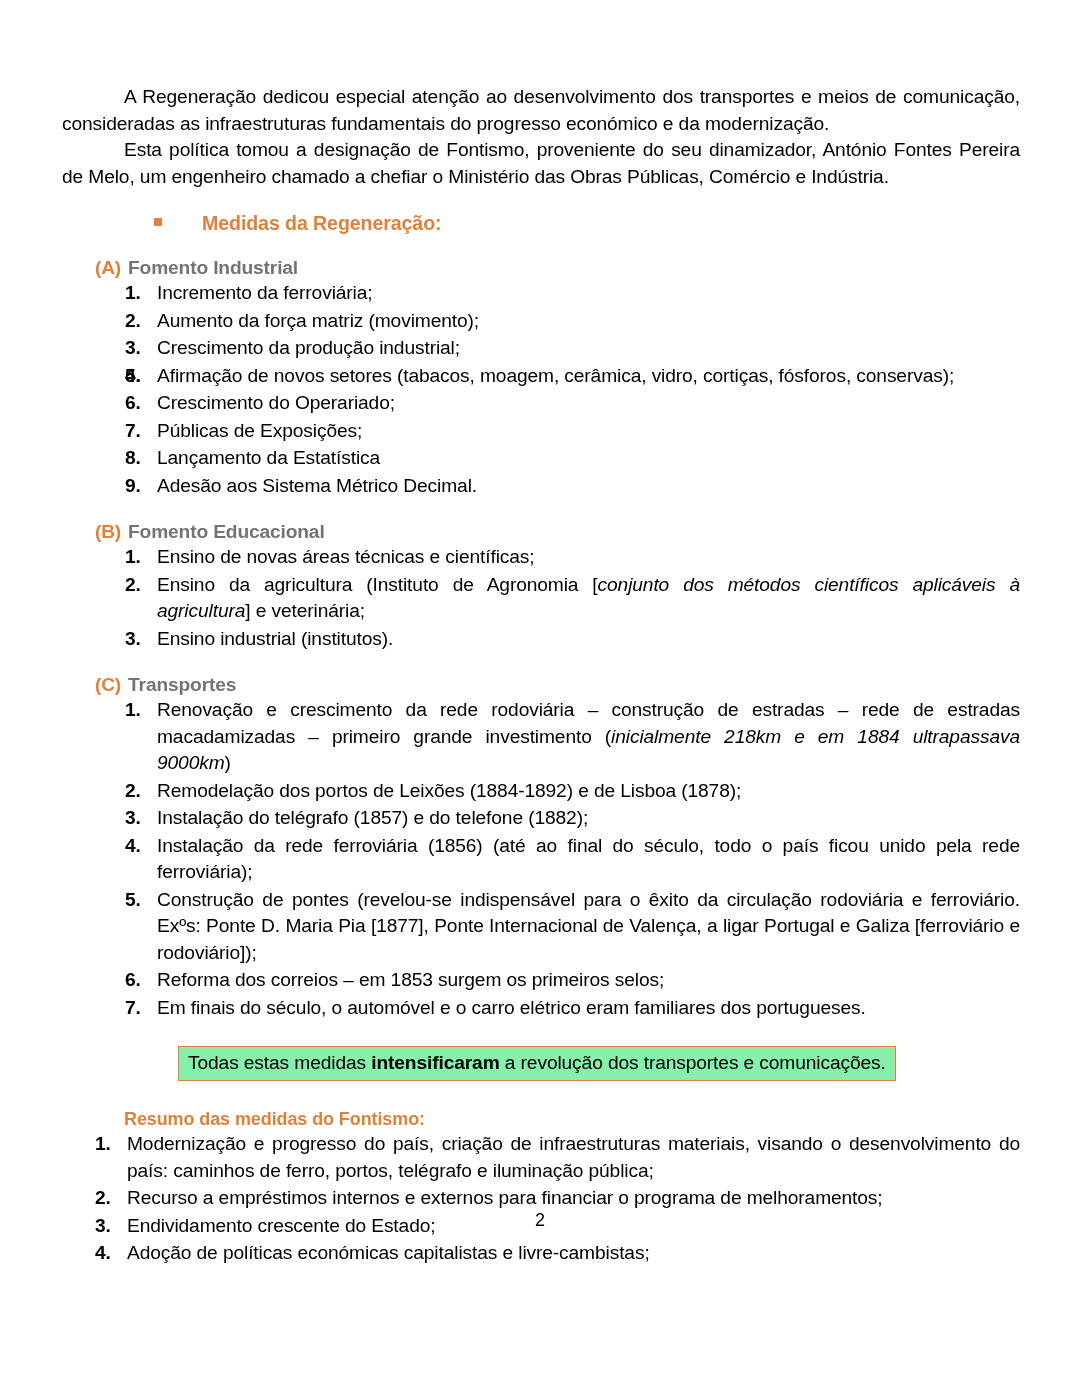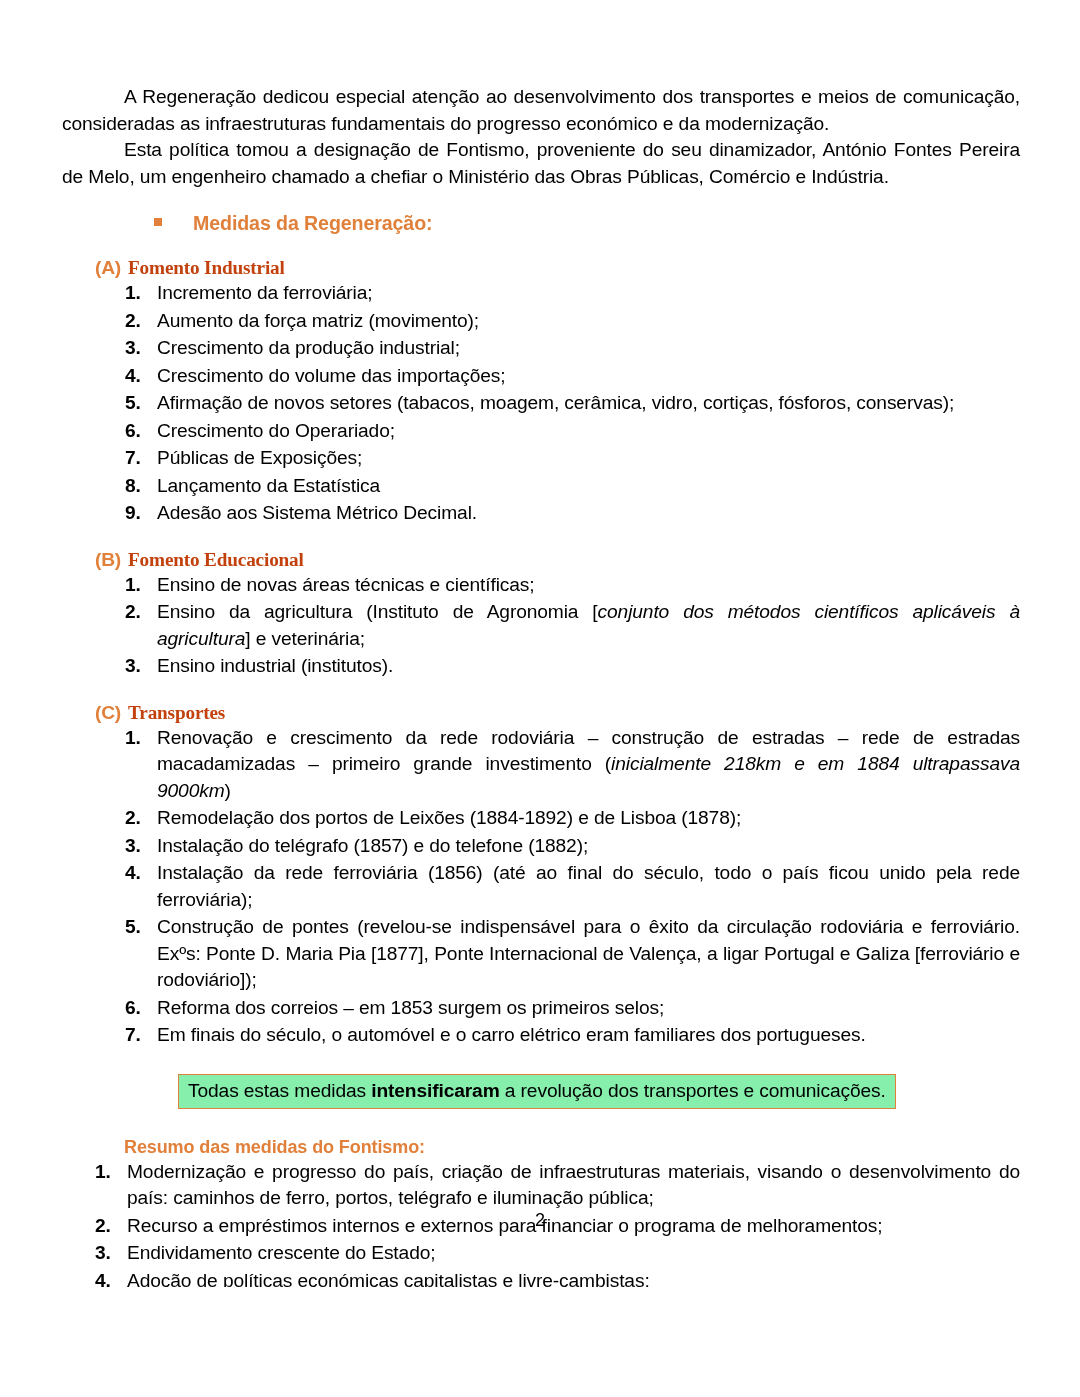--- a/index.html
+++ b/index.html
@@ -33,20 +33,21 @@
     margin: 0;
     letter-spacing: -0.12px;
   }
 
   
   .section-heading {
     display: flex;
     align-items: baseline;
     margin: 22px 0 0 0;
     padding-left: 92px;
+    gap: 9px;
   }
   .sq-bullet {
     width: 8px;
     height: 8px;
     background: #E0803A;
     display: inline-block;
     margin-right: 31px;
     flex: 0 0 auto;
     position: relative;
     top: -4px;
@@ -69,23 +70,22 @@
     font-size: 19.2px;
   }
   .group-letter {
     color: #E0803A;
     font-weight: bold;
     margin-right: 7px;
     letter-spacing: -0.2px;
   }
   .group-name {
     font-weight: bold;
-    color: #c2410c;
+    color: #737373;
     letter-spacing: -0.15px;
-    font-family: Liberation Serif, serif;
   }
 
   
   ol.numlist {
     list-style: none;
     margin: 0;
     padding: 0;
   }
   ol.numlist > li {
     position: relative;
@@ -168,21 +168,21 @@
 
     <div class="group">
       <div class="group-title">
         <span class="group-letter">(A)</span>
         <span class="group-name">Fomento Industrial</span>
       </div>
       <ol class="numlist">
         <li><span class="num">1.</span><span>Incremento da ferroviária;</span></li>
         <li><span class="num">2.</span><span>Aumento da força matriz (movimento);</span></li>
         <li><span class="num">3.</span><span>Crescimento da produção industrial;</span></li>
-        <li><span class="num">4.</span><span>Crescimento do volume das importações;</span></li>
+        <li><span class="num">4.</span></li>
         <li><span class="num">5.</span><span>Afirmação de novos setores (tabacos, moagem, cerâmica, vidro, cortiças, fósforos, conservas);</span></li>
         <li><span class="num">6.</span><span>Crescimento do Operariado;</span></li>
         <li><span class="num">7.</span><span>Públicas de Exposições;</span></li>
         <li><span class="num">8.</span><span>Lançamento da Estatística</span></li>
         <li><span class="num">9.</span><span>Adesão aos Sistema Métrico Decimal.</span></li>
       </ol>
     </div>
 
     <div class="group">
       <div class="group-title">

